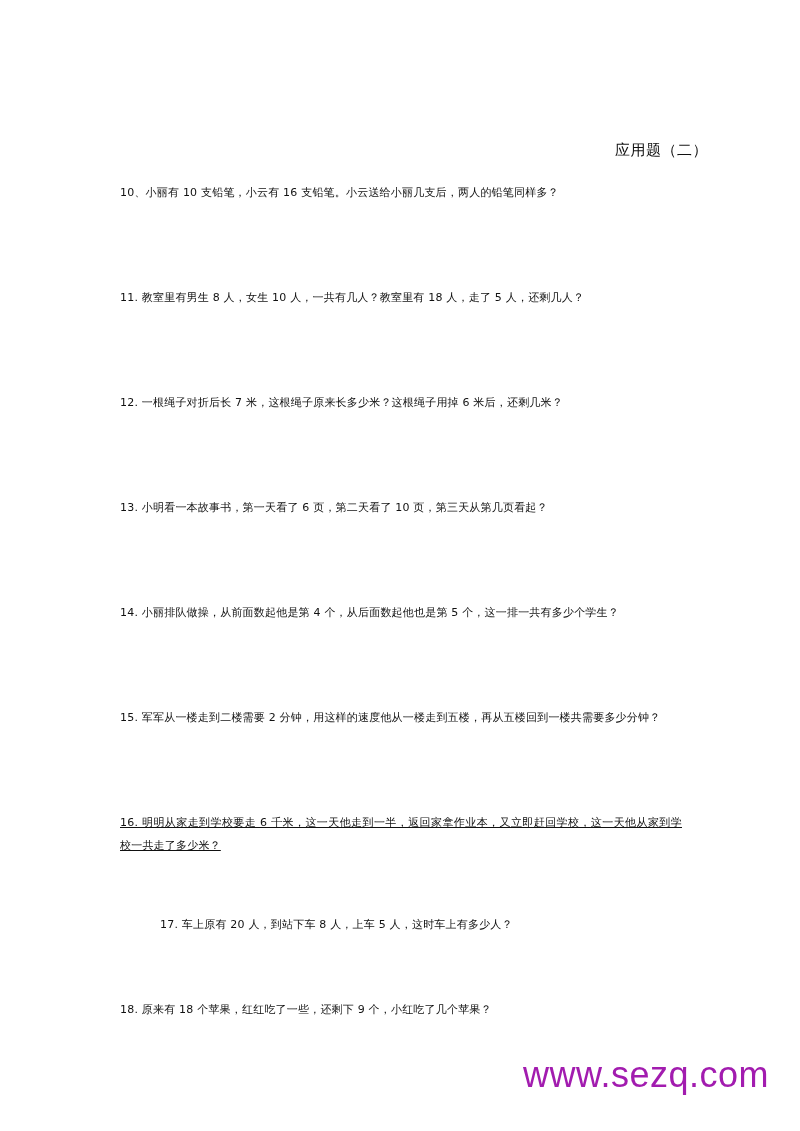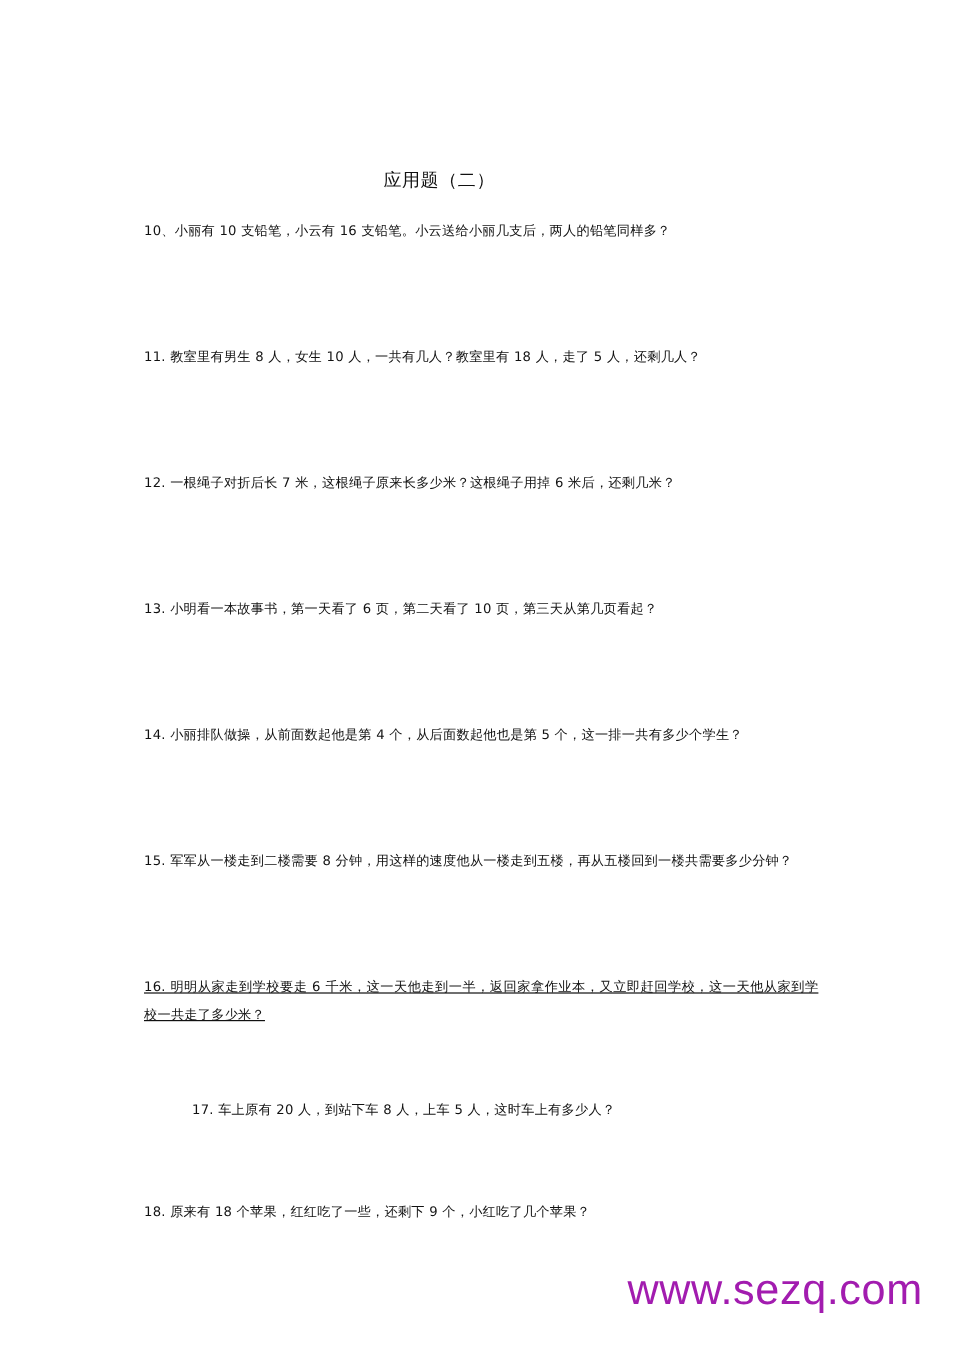--- a/index.html
+++ b/index.html
@@ -10,24 +10,24 @@
     body {
       width: 800px;
       height: 1131px;
       position: relative;
       overflow: hidden;
       font-family: "DejaVu Sans", sans-serif;
       color: #111111;
     }
     .page-title {
       position: absolute;
-      left: 12px;
+      left: 0;
       width: 708px;
       top: 140px;
-      text-align: center;
+      text-align: right;
       font-size: 15px;
       line-height: 20px;
       letter-spacing: 0.5px;
     }
     .question {
       position: absolute;
       left: 120px;
       width: 562px;
       font-size: 11px;
       line-height: 23px;
@@ -49,19 +49,19 @@
 <body>
 
 <div>
   <div class="page-title">应用题（二）</div>
 
   <div class="question" style="top:181px;">10、小丽有 10 支铅笔，小云有 16 支铅笔。小云送给小丽几支后，两人的铅笔同样多？</div>
   <div class="question" style="top:286px;">11. 教室里有男生 8 人，女生 10 人，一共有几人？教室里有 18 人，走了 5 人，还剩几人？</div>
   <div class="question" style="top:391px;">12. 一根绳子对折后长 7 米，这根绳子原来长多少米？这根绳子用掉 6 米后，还剩几米？</div>
   <div class="question" style="top:496px;">13. 小明看一本故事书，第一天看了 6 页，第二天看了 10 页，第三天从第几页看起？</div>
   <div class="question" style="top:601px;">14. 小丽排队做操，从前面数起他是第 4 个，从后面数起他也是第 5 个，这一排一共有多少个学生？</div>
-  <div class="question" style="top:706px;">15. 军军从一楼走到二楼需要 8 分钟，用这样的速度他从一楼走到五楼，再从五楼回到一楼共需要多少分钟？</div>
+  <div class="question" style="top:706px;">15. 军军从一楼走到二楼需要 2 分钟，用这样的速度他从一楼走到五楼，再从五楼回到一楼共需要多少分钟？</div>
   <div class="question" style="top:811px;text-decoration:underline;">16. 明明从家走到学校要走 6 千米，这一天他走到一半，返回家拿作业本，又立即赶回学校，这一天他从家到学校一共走了多少米？</div>
   <div class="question" style="top:913px;margin-left:40px;">17. 车上原有 20 人，到站下车 8 人，上车 5 人，这时车上有多少人？</div>
   <div class="question" style="top:998px;">18.  原来有 18 个苹果，红红吃了一些，还剩下 9 个，小红吃了几个苹果？</div>
 
   <div class="watermark">www.sezq.com</div>
 </div>
 
 </body></html>

